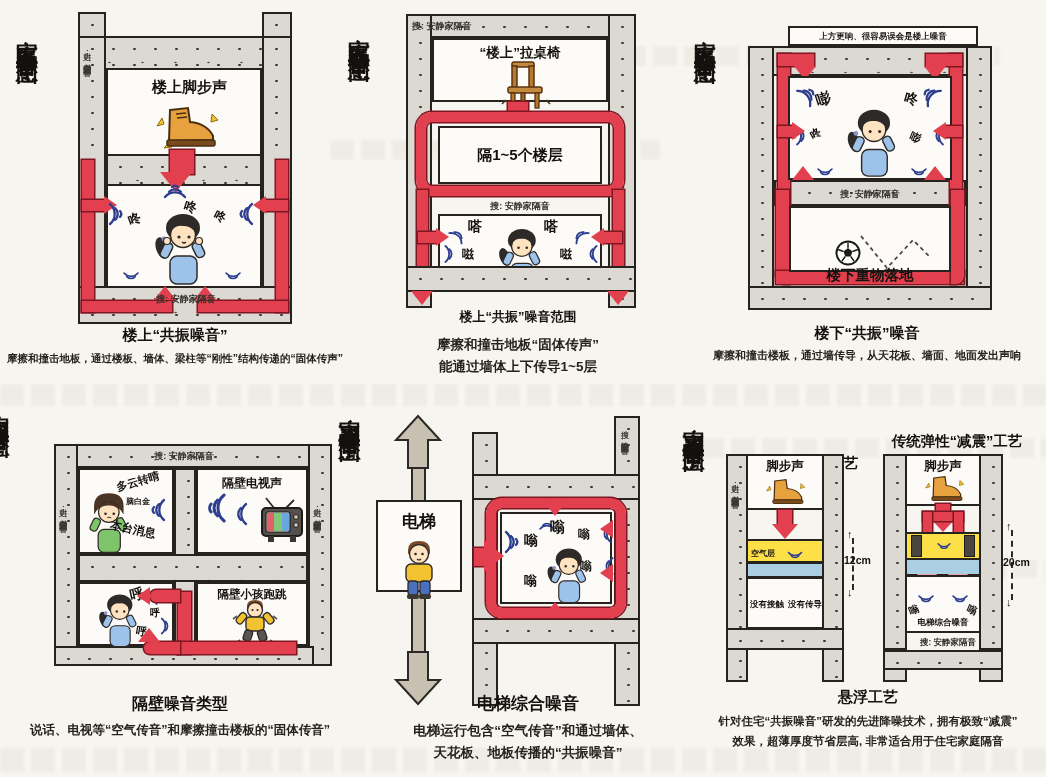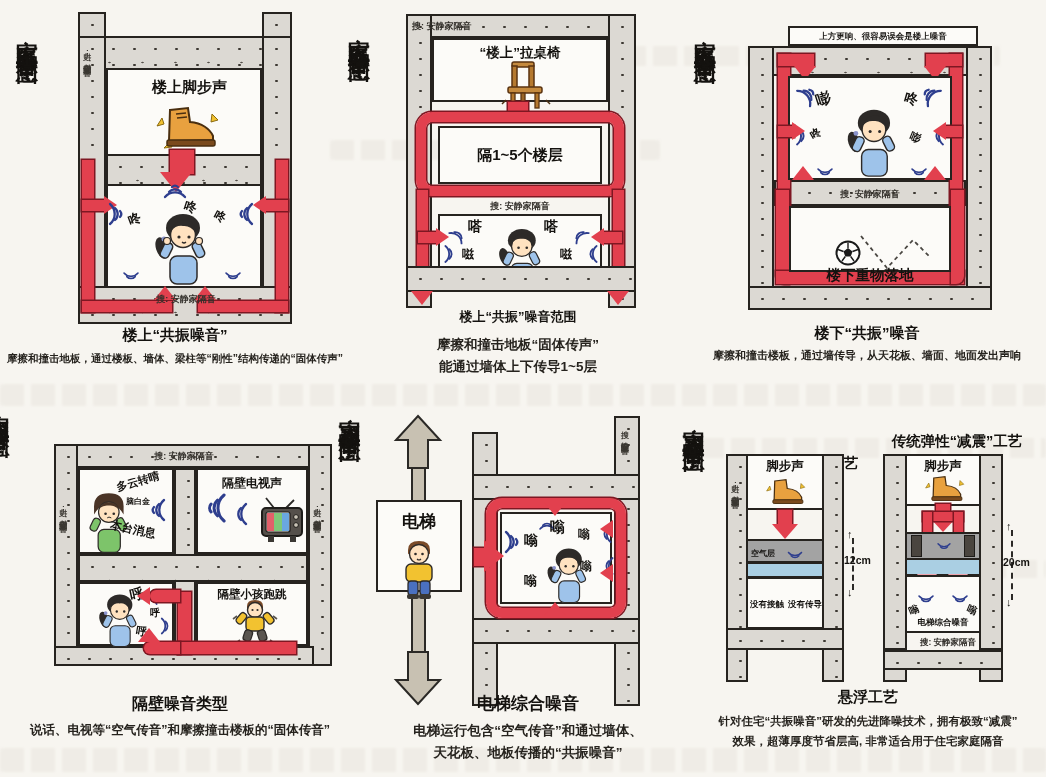--- a/index.html
+++ b/index.html
@@ -5,21 +5,21 @@
   html,body{margin:0;padding:0;}
   body{width:1046px;height:777px;background:#f7f5f0;overflow:hidden;position:relative;
        font-family:"Liberation Sans","DejaVu Sans",sans-serif;color:#1e1c19;}
   #canvas{position:absolute;left:0;top:0;width:1046px;height:777px;overflow:hidden;}
   .panel{position:absolute;}
   .grp{position:absolute;}
   .wall{position:absolute;background-color:#dcd9d3;border:2px solid #26231f;
         background-image:radial-gradient(#3c3832 1.1px,transparent 1.5px),radial-gradient(#55504a .9px,transparent 1.3px);
         background-size:21px 16px,33px 27px;background-position:2px 3px,13px 11px;box-sizing:border-box;}
   .room{position:absolute;background:#fcfbf8;border:2.5px solid #26231f;box-sizing:border-box;}
-  .strip{position:absolute;background:#a3a3a3;border:2px solid #26231f;box-sizing:border-box;}
+  .strip{position:absolute;background:#fde047;border:2px solid #26231f;box-sizing:border-box;}
   .pipe{position:absolute;background:#e2404e;box-shadow:0 0 0 1.5px #7e1722;}
   .pipef{position:absolute;border:10px solid #e2404e;border-radius:16px;
          box-shadow:0 0 0 1.5px #7e1722, inset 0 0 0 1.5px #7e1722;box-sizing:border-box;}
   .tri{position:absolute;width:0;height:0;}
   .tri.down{border-left:11px solid transparent;border-right:11px solid transparent;border-top:14px solid #e2404e;}
   .tri.up{border-left:11px solid transparent;border-right:11px solid transparent;border-bottom:14px solid #e2404e;}
   .tri.left{border-top:9px solid transparent;border-bottom:9px solid transparent;border-right:13px solid #e2404e;}
   .tri.right{border-top:9px solid transparent;border-bottom:9px solid transparent;border-left:13px solid #e2404e;}
   .tri.pink{border-top-color:#efa2ab;}
   .vtitle{position:absolute;writing-mode:vertical-rl;text-orientation:upright;font-weight:700;

